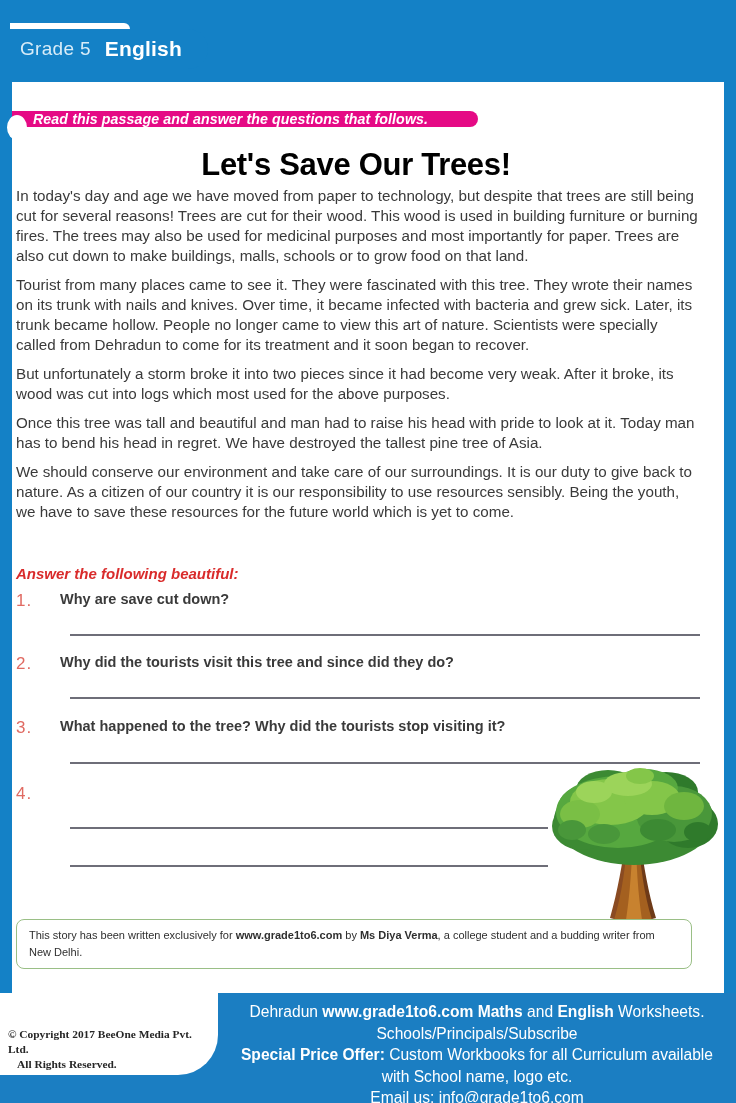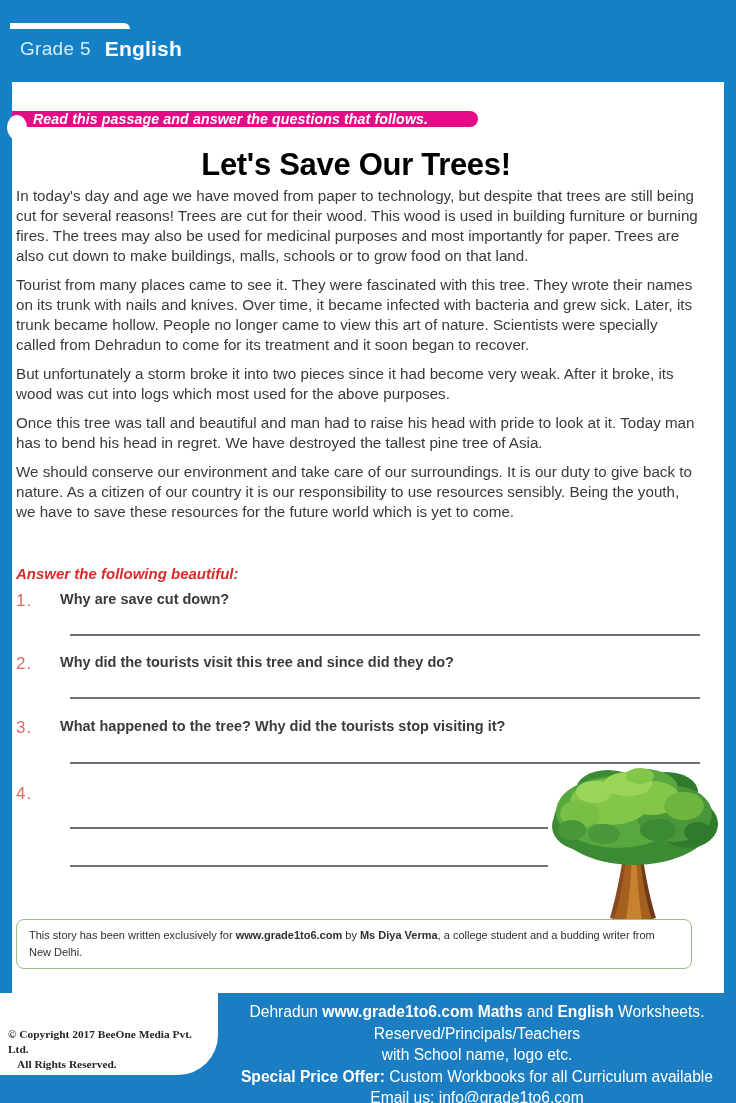--- a/index.html
+++ b/index.html
@@ -357,20 +357,20 @@
   </div>
 
   <div class="footer">
     <div class="footer-notch"></div>
     <div class="copyright">
       <div>© Copyright 2017 BeeOne Media Pvt. Ltd.</div>
       <div class="l2">All Rights Reserved.</div>
     </div>
     <div class="footer-text">
       <div><span>Dehradun </span><b>www.grade1to6.com Maths</b><span> and </span><b>English</b><span> Worksheets.</span></div>
-      <div>Reserved/Principals/Teachers</div>
+      <div>Schools/Principals/Subscribe</div>
+      <div><b>Special Price Offer:</b><span> Custom Workbooks for all Curriculum available</span></div>
       <div>with School name, logo etc.</div>
-      <div><b>Special Price Offer:</b><span> Custom Workbooks for all Curriculum available</span></div>
       <div>Email us: info@grade1to6.com</div>
     </div>
   </div>
 
 </div>
 
 </body></html>

